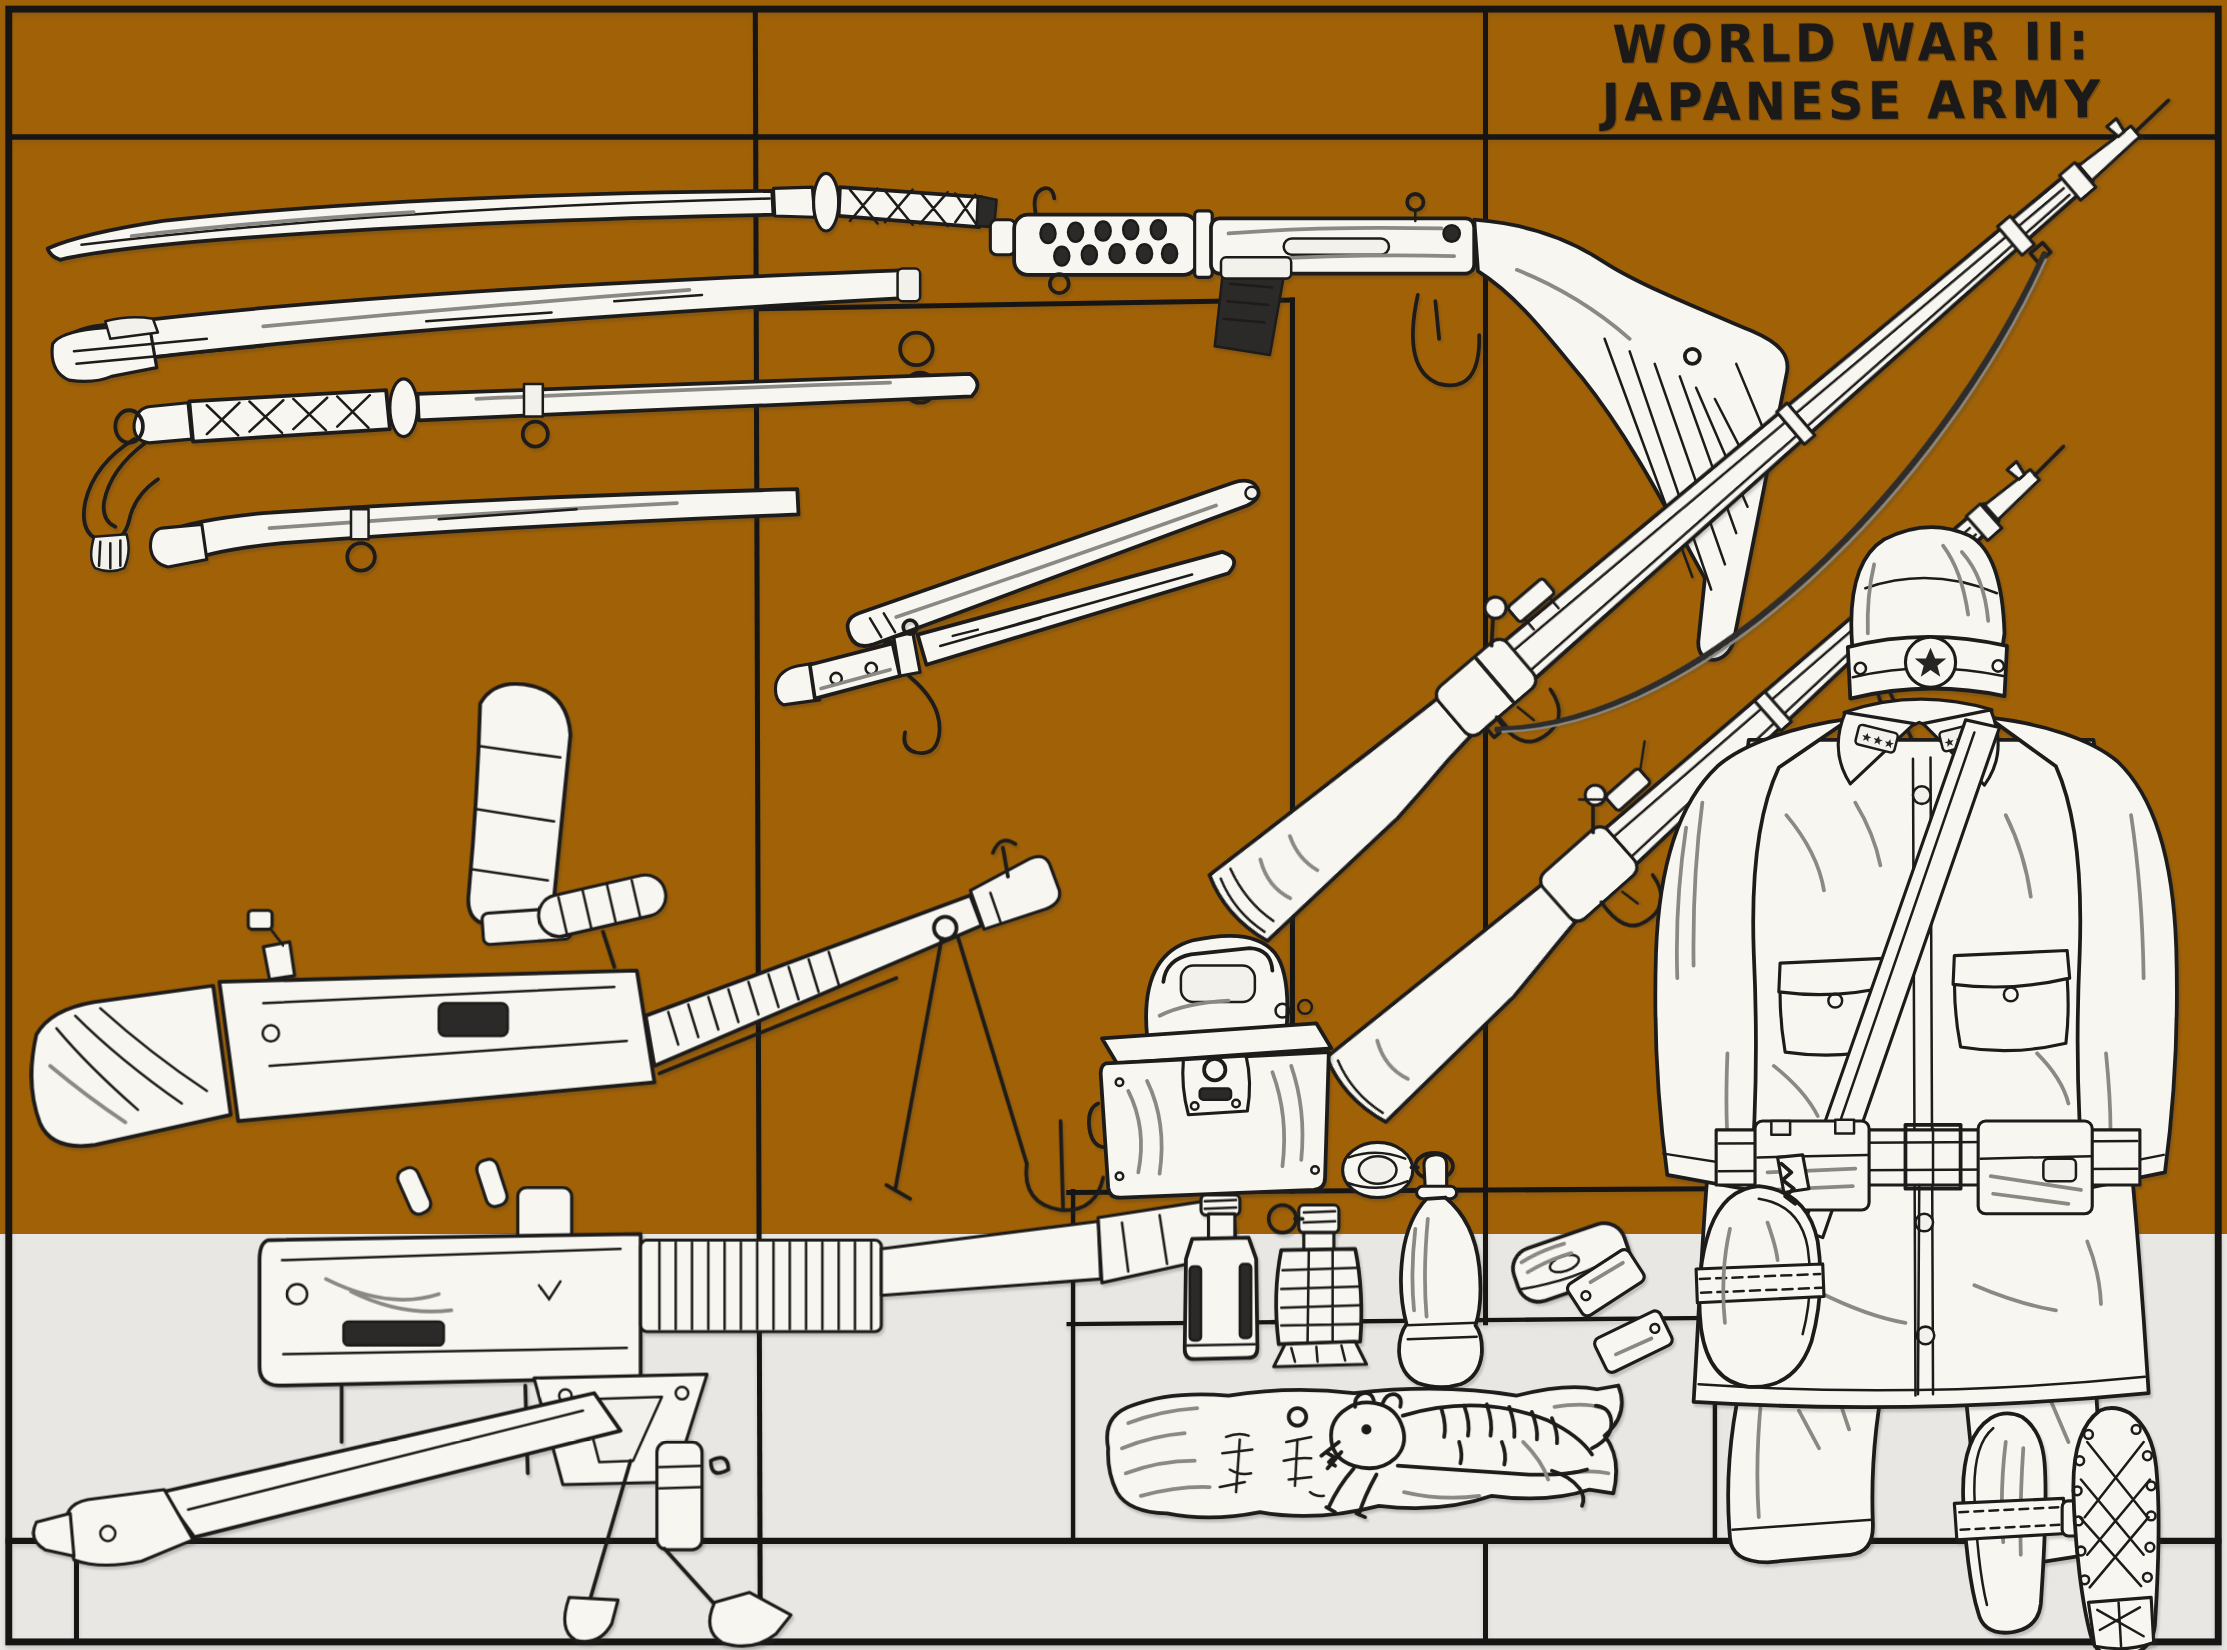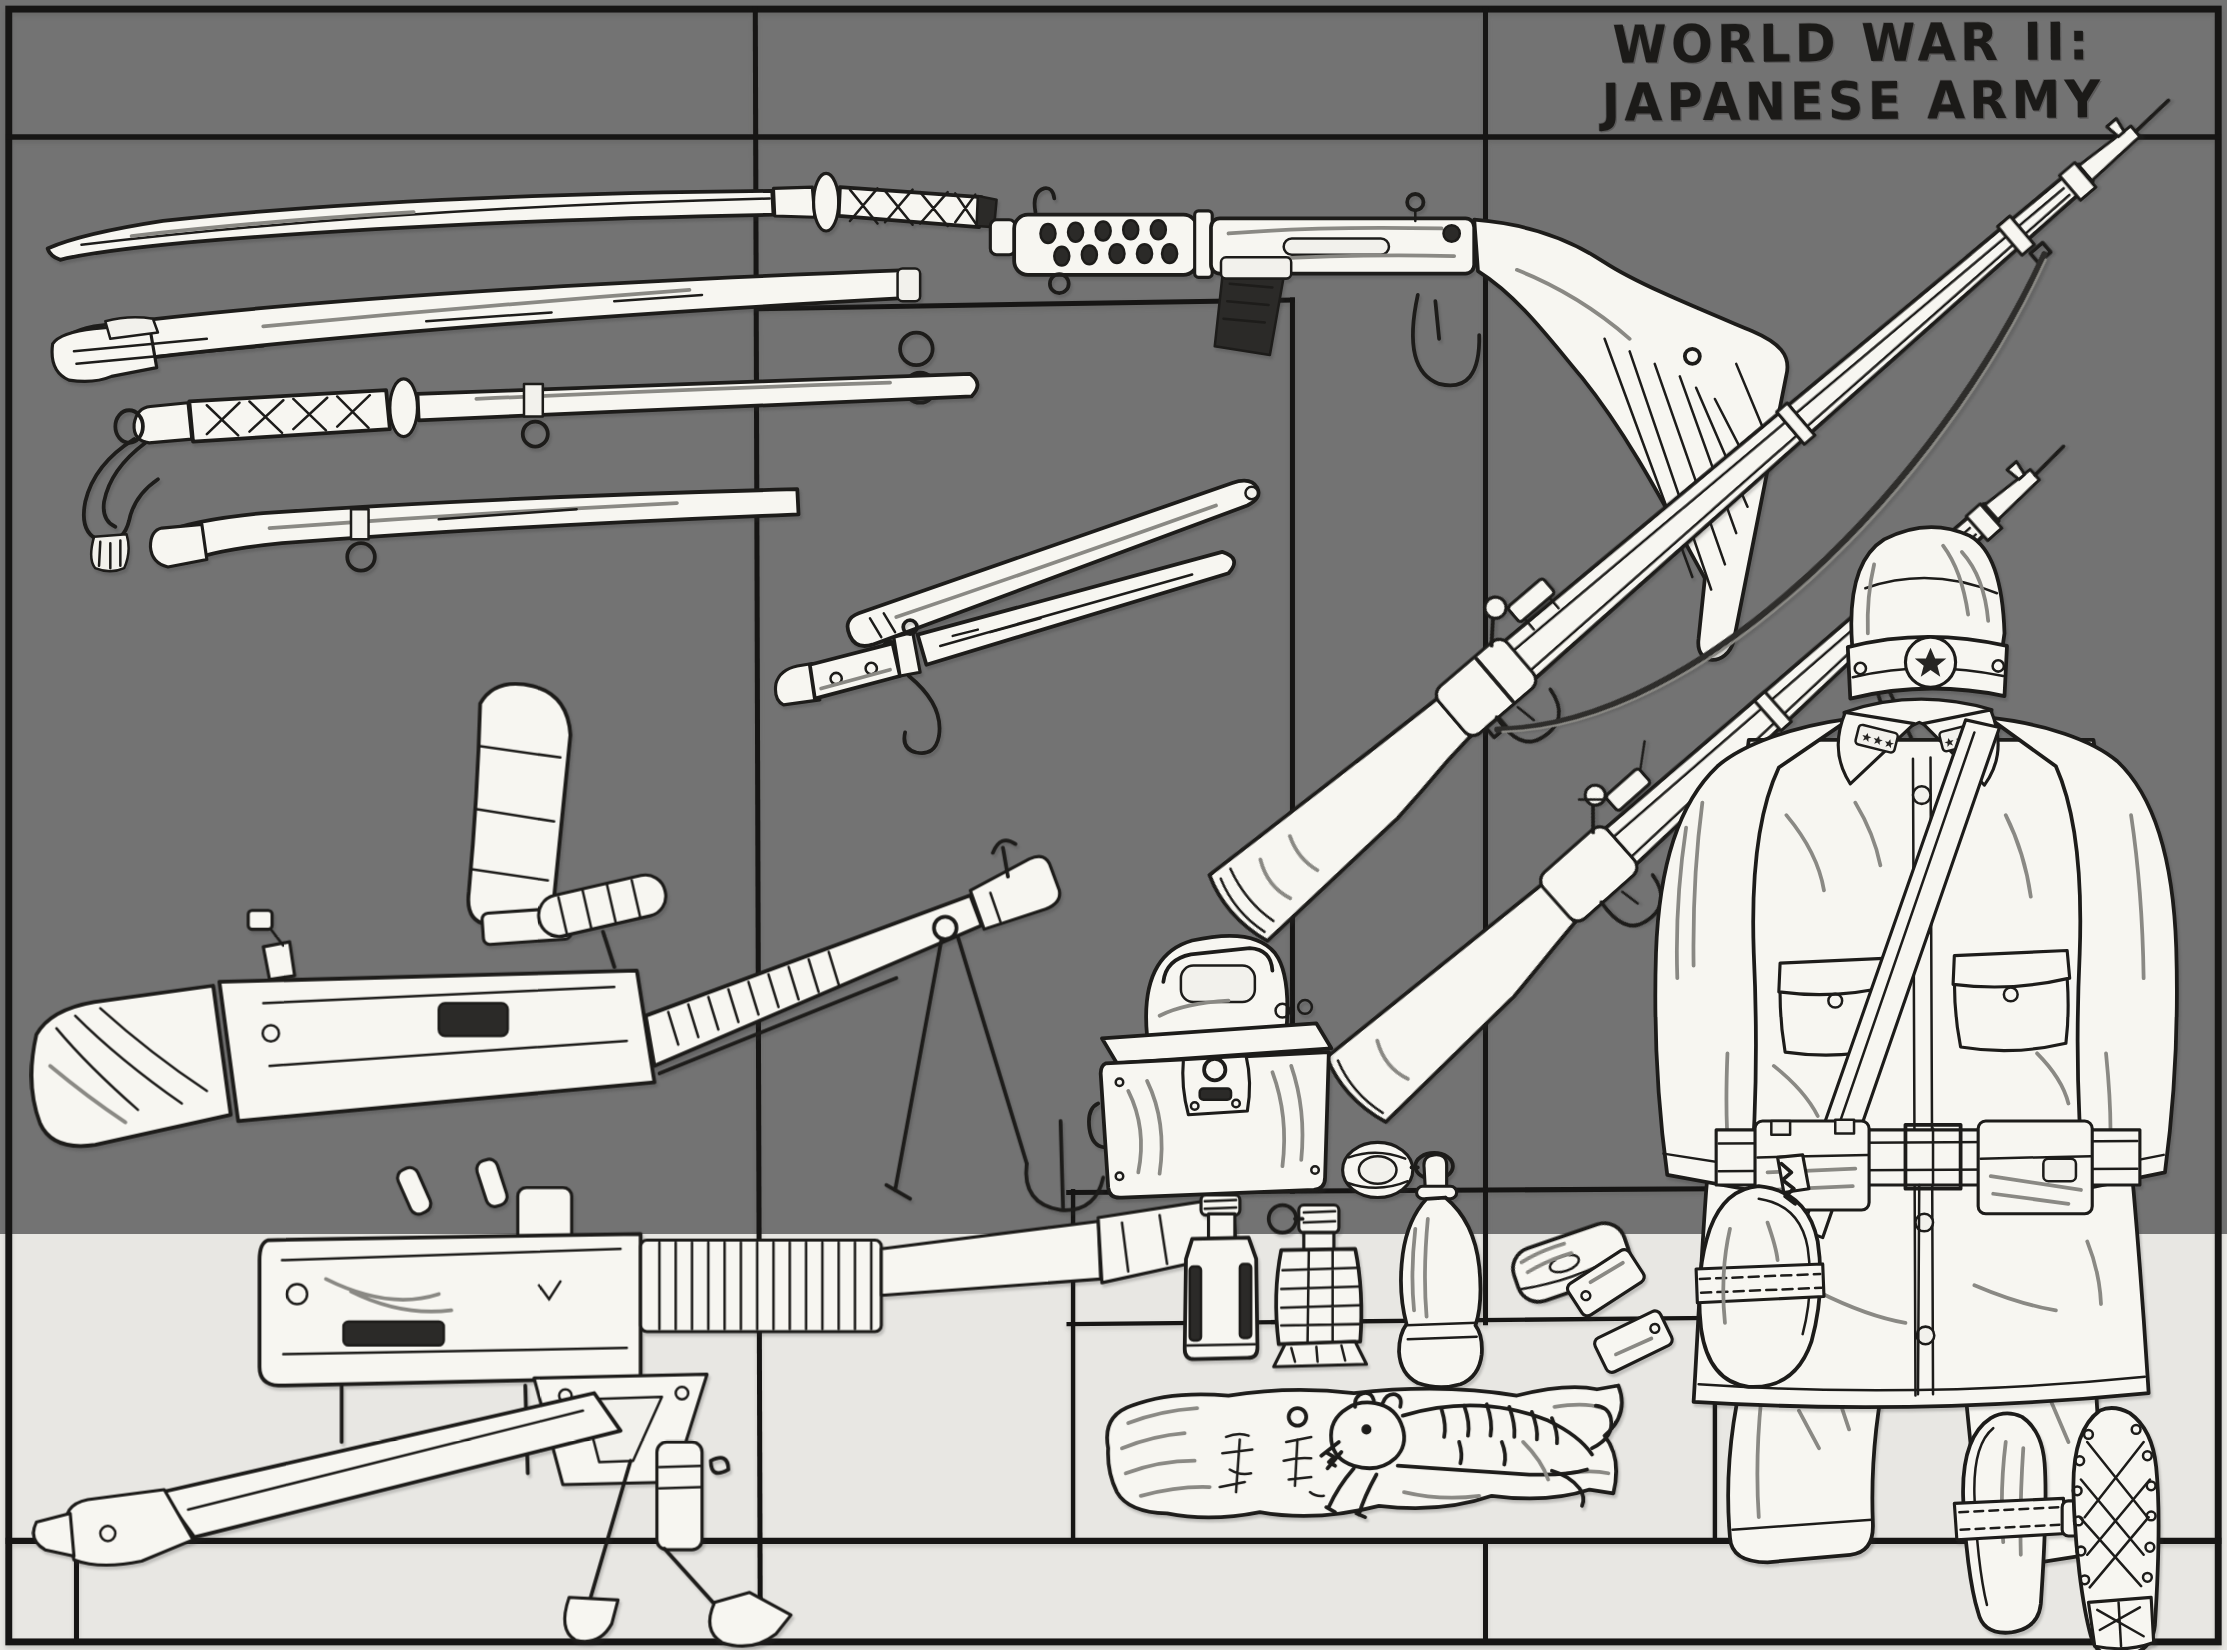--- a/index.html
+++ b/index.html
@@ -1,17 +1,17 @@
 <!DOCTYPE html>
 <html style="font-size:10px"><head>
 <meta charset="utf-8">
 <style>
   html,body{margin:0;padding:0;background:#e8e7e3;}
   body{width:2227px;height:1651px;overflow:hidden;font-family:"DejaVu Sans",sans-serif;}
-  .plate{position:absolute;left:0;top:0;width:2227px;height:1234px;background:#737373;}
+  .plate{position:absolute;left:0;top:0;width:2227px;height:1234px;background:#a16207;}
   svg{position:absolute;left:0;top:0;}
   
   .o  {fill:#f7f6f1;stroke:#1d1c1a;stroke-width:6;stroke-linejoin:round;stroke-linecap:round;}
   .o5 {fill:#f7f6f1;stroke:#1d1c1a;stroke-width:5;stroke-linejoin:round;stroke-linecap:round;}
   .o4 {fill:#f2f1ec;stroke:#1d1c1a;stroke-width:4;stroke-linejoin:round;stroke-linecap:round;}
   .dk {fill:#2b2a28;stroke:#1d1c1a;stroke-width:4;stroke-linejoin:round;}
   .ln {fill:none;stroke:#1d1c1a;stroke-width:6;stroke-linecap:round;stroke-linejoin:round;}
   .l4 {fill:none;stroke:#1d1c1a;stroke-width:4;stroke-linecap:round;}
   .s6 {fill:none;stroke:#8a8984;stroke-width:6;stroke-linecap:round;}
   .fr {fill:none;stroke:#161514;stroke-linecap:square;}

